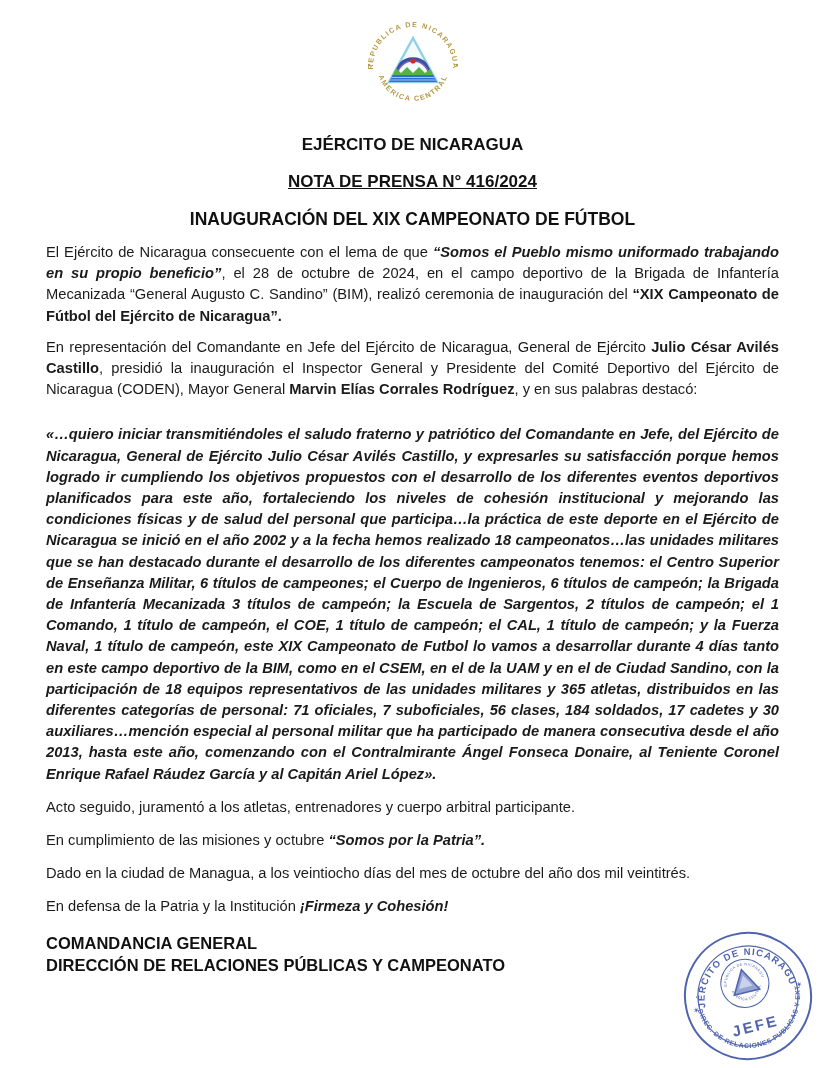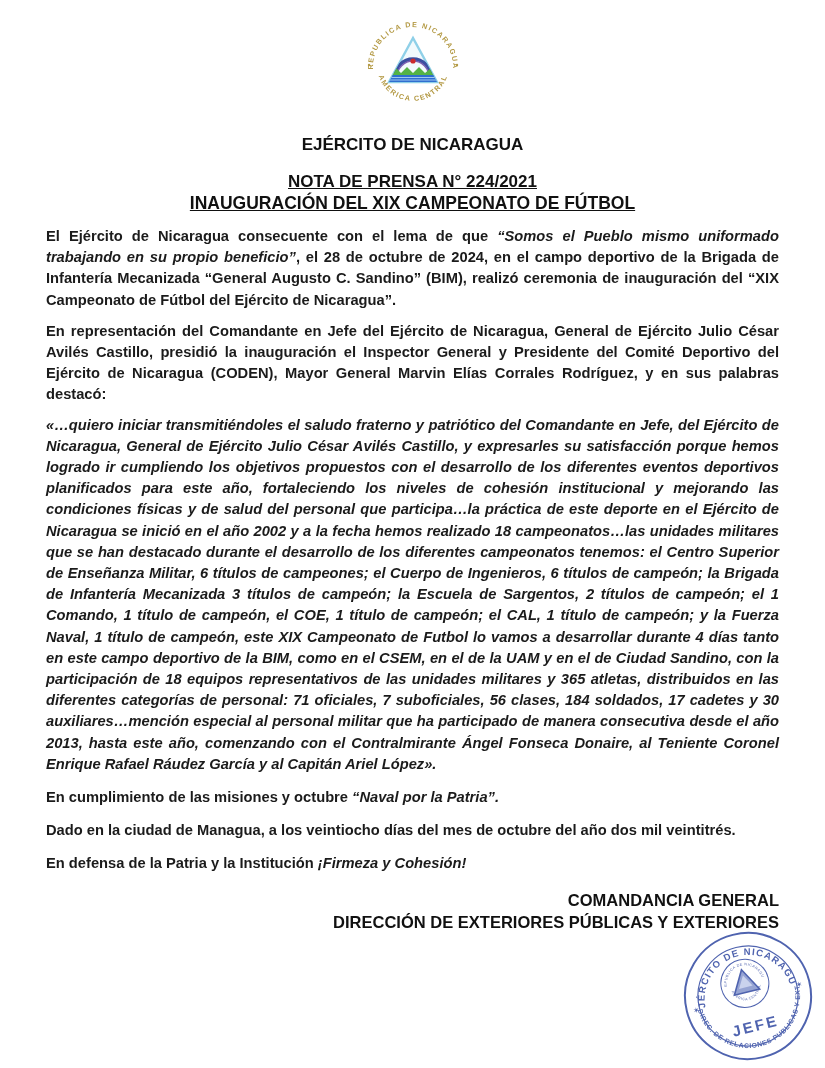--- a/index.html
+++ b/index.html
@@ -9,34 +9,34 @@
     background:#ffffff;
     font-family:"Liberation Sans", sans-serif;
     color:#1e1e1e;
     overflow:hidden;
   }
   .content{position:absolute;left:46px;top:0;width:733px;}
   .seal-wrap{text-align:center;padding-top:13px;height:102px;}
   .h{font-weight:bold;text-align:center;font-size:17px;color:#111;}
   .h.org{margin-top:20px;}
   .h.note{margin-top:17px;text-decoration:underline;}
-  .h.headline{margin-top:1px;font-size:17.5px;text-decoration:underline;}
+  .h.headline{margin-top:17px;font-size:17.5px;}
   .body p{
     font-size:14.7px;
     line-height:21.2px;
     text-align:justify;
     margin:10px 0 0 0;
     color:#1b1b1b;
   }
-  .body p.quote{margin-top:9px;}
+  .body p.quote{margin-top:24px;}
   .body p.spaced{margin-top:12px;}
-  .run-n{font-weight:bold;font-style:normal;}
+  .run-n{font-weight:normal;font-style:normal;}
   .run-b{font-weight:bold;}
   .run-bi{font-weight:bold;font-style:italic;}
-  .footer{margin-top:14px;text-align:right;font-weight:bold;font-size:16.5px;line-height:22px;color:#111;}
+  .footer{margin-top:14px;text-align:left;font-weight:bold;font-size:16.5px;line-height:22px;color:#111;}
   .stamp{
     position:absolute;
     left:681px;top:929px;
     width:134px;height:134px;
     transform:rotate(-14deg);
     opacity:0.92;
     mix-blend-mode:multiply;
   }
 </style>
 </head>
@@ -69,35 +69,36 @@
           <circle cx="52" cy="48" r="2.6" fill="#cc2b2b"></circle>
           <polygon points="28,60 34,54 40,60 46,54 52,60 58,54 64,60 70,55 76,60 76,63 28,63" fill="#55b345"></polygon>
           <rect x="28" y="62" width="48" height="7" fill="#2f6fd0"></rect>
           <rect x="28" y="64" width="48" height="1" fill="#9fc6ef"></rect>
           <rect x="28" y="66.5" width="48" height="1" fill="#9fc6ef"></rect>
         </g>
       </svg>
     </div>
 
     <div class="h org">EJÉRCITO DE NICARAGUA</div>
-    <div class="h note">NOTA DE PRENSA N° 224/2021</div>
+    <div class="h note">NOTA DE PRENSA N° 416/2024</div>
     <div class="h headline">INAUGURACIÓN DEL XIX CAMPEONATO DE FÚTBOL</div>
 
     <div class="body">
       <p class="spaced"><span class="run-n">El Ejército de Nicaragua consecuente con el lema de que </span><span class="run-bi">“Somos el Pueblo mismo uniformado trabajando en su propio beneficio”</span><span class="run-n">, el 28 de octubre de 2024, en el campo deportivo de la Brigada de Infantería Mecanizada “General Augusto C. Sandino” (BIM), realizó ceremonia de inauguración del </span><span class="run-b">“XIX Campeonato de Fútbol del Ejército de Nicaragua”.</span></p>
       <p><span class="run-n">En representación del Comandante en Jefe del Ejército de Nicaragua, General de Ejército </span><span class="run-b">Julio César Avilés Castillo</span><span class="run-n">, presidió la inauguración el Inspector General y Presidente del Comité Deportivo del Ejército de Nicaragua (CODEN), Mayor General </span><span class="run-b">Marvin Elías Corrales Rodríguez</span><span class="run-n">, y en sus palabras destacó:</span></p>
       <p class="quote"><span class="run-bi">«…quiero iniciar transmitiéndoles el saludo fraterno y patriótico del Comandante en Jefe, del Ejército de Nicaragua, General de Ejército Julio César Avilés Castillo, y expresarles su satisfacción porque hemos logrado ir cumpliendo los objetivos propuestos con el desarrollo de los diferentes eventos deportivos planificados para este año, fortaleciendo los niveles de cohesión institucional y mejorando las condiciones físicas y de salud del personal que participa…la práctica de este deporte en el Ejército de Nicaragua se inició en el año 2002 y a la fecha hemos realizado 18 campeonatos…las unidades militares que se han destacado durante el desarrollo de los diferentes campeonatos tenemos: el Centro Superior de Enseñanza Militar, 6 títulos de campeones; el Cuerpo de Ingenieros, 6 títulos de campeón; la Brigada de Infantería Mecanizada 3 títulos de campeón; la Escuela de Sargentos, 2 títulos de campeón; el 1 Comando, 1 título de campeón, el COE, 1 título de campeón; el CAL, 1 título de campeón; y la Fuerza Naval, 1 título de campeón, este XIX Campeonato de Futbol lo vamos a desarrollar durante 4 días tanto en este campo deportivo de la BIM, como en el CSEM, en el de la UAM y en el de Ciudad Sandino, con la participación de 18 equipos representativos de las unidades militares y 365 atletas, distribuidos en las diferentes categorías de personal: 71 oficiales, 7 suboficiales, 56 clases, 184 soldados, 17 cadetes y 30 auxiliares…mención especial al personal militar que ha participado de manera consecutiva desde el año 2013, hasta este año, comenzando con el Contralmirante Ángel Fonseca Donaire, al Teniente Coronel Enrique Rafael Ráudez García y al Capitán Ariel López».</span></p>
-      <p class="spaced"><span class="run-n">En cumplimiento de las misiones y octubre </span><span class="run-bi">“Naval por la Patria”.</span></p>
+      <p class="spaced"><span class="run-n">Acto seguido, juramentó a los atletas, entrenadores y cuerpo arbitral participante.</span></p>
+      <p class="spaced"><span class="run-n">En cumplimiento de las misiones y octubre </span><span class="run-bi">“Somos por la Patria”.</span></p>
       <p class="spaced"><span class="run-n">Dado en la ciudad de Managua, a los veintiocho días del mes de octubre del año dos mil veintitrés.</span></p>
       <p class="spaced"><span class="run-n">En defensa de la Patria y la Institución </span><span class="run-bi">¡Firmeza y Cohesión!</span></p>
     </div>
 
     <div class="footer">
       <div>COMANDANCIA GENERAL</div>
-      <div>DIRECCIÓN DE EXTERIORES PÚBLICAS Y EXTERIORES</div>
+      <div>DIRECCIÓN DE RELACIONES PÚBLICAS Y CAMPEONATO</div>
     </div>
   </div>
 
   <div class="stamp">
     <svg width="134" height="134" viewBox="0 0 134 134">
       <defs>
         <path id="stampTop" d="M 23,70 A 44,44 0 0 1 111,70"></path>
         <path id="stampBottom" d="M 15,67 A 52,52 0 0 0 119,67"></path>
         <path id="stampInnerTop" d="M 49,54 A 18,18 0 0 1 85,54"></path>
         <path id="stampInnerBottom" d="M 52,56 A 15,15 0 0 0 82,56"></path>

